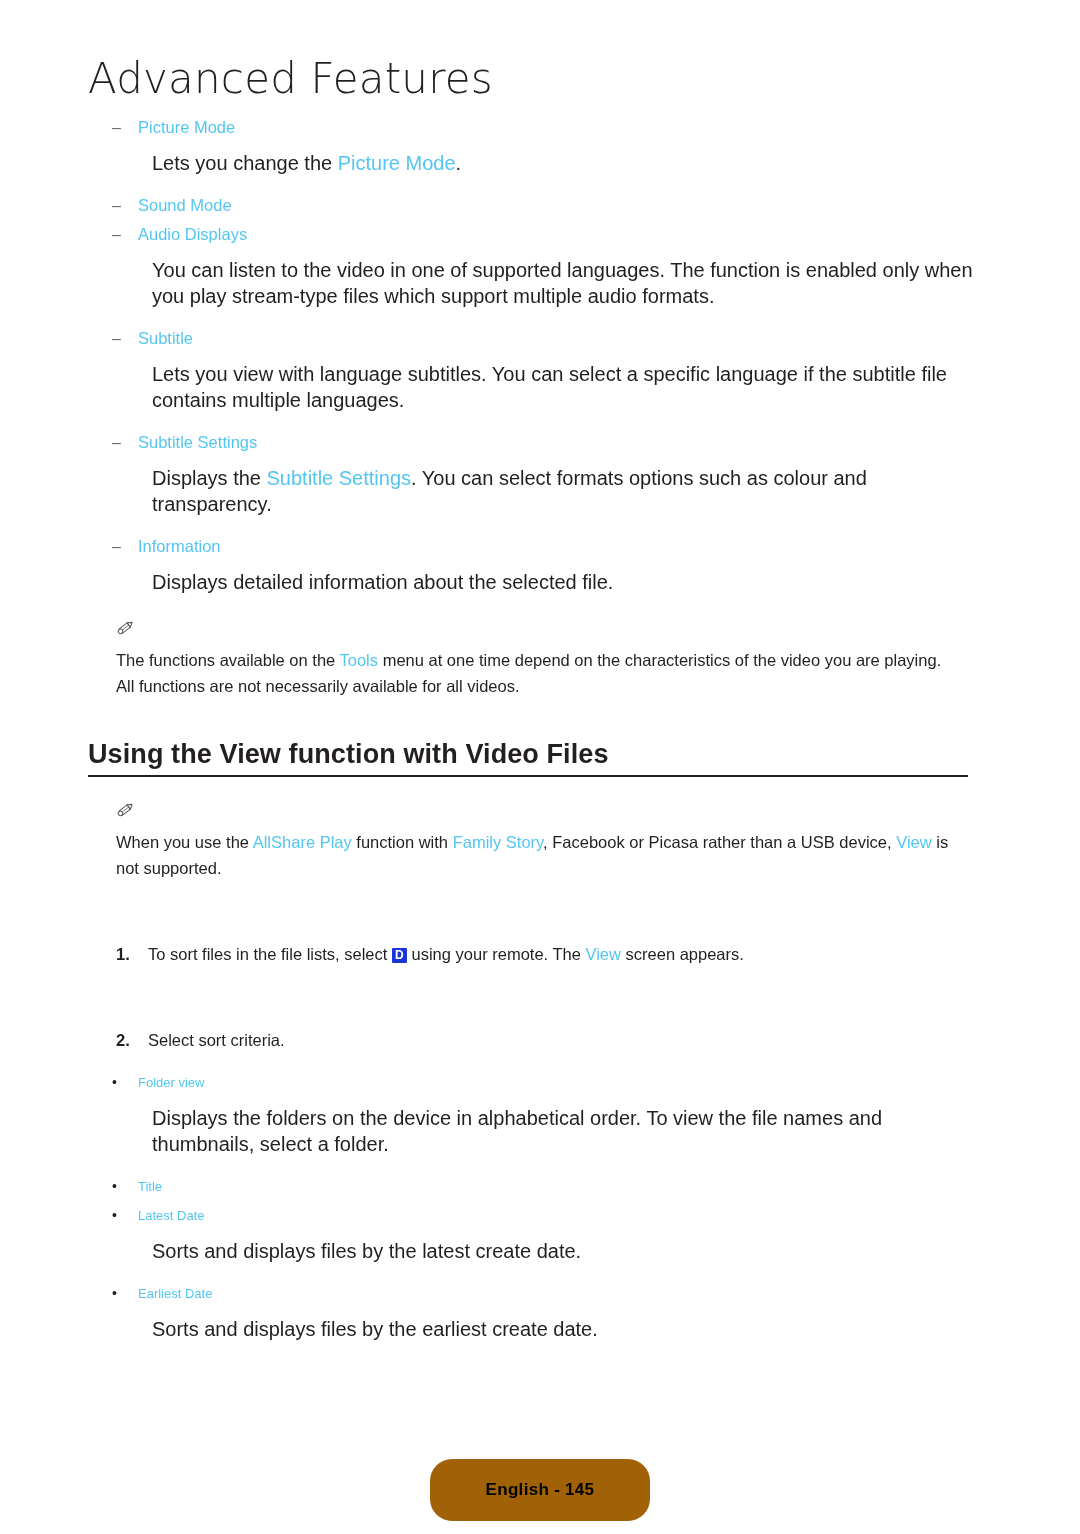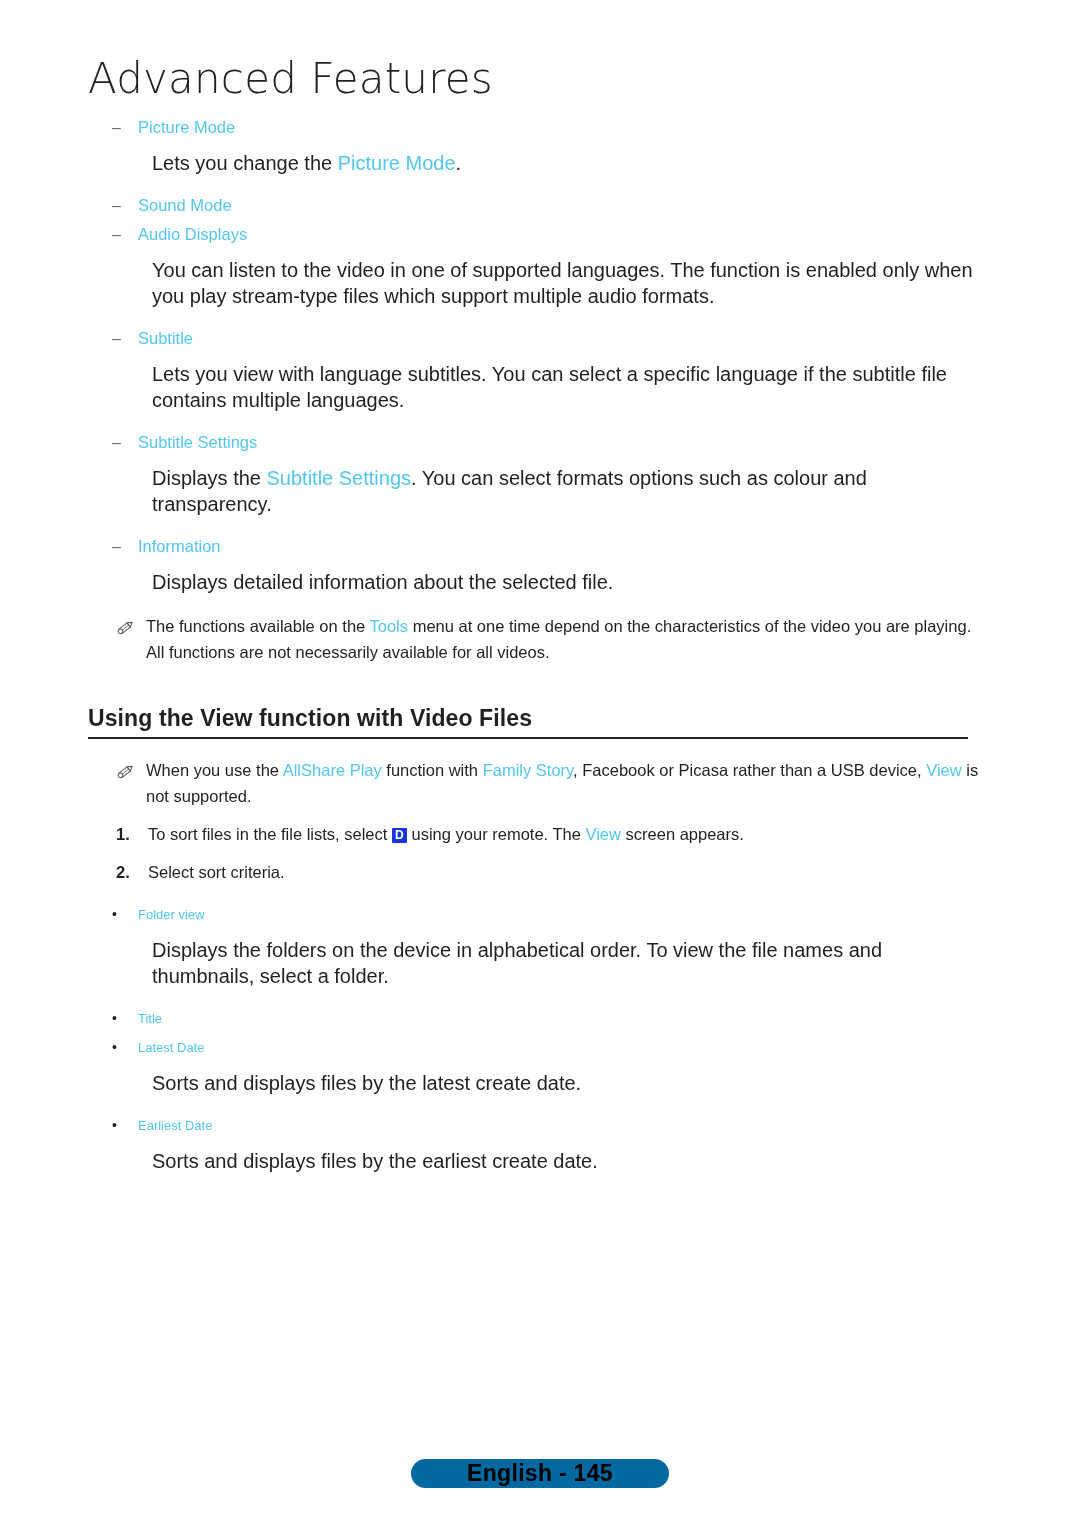--- a/index.html
+++ b/index.html
@@ -99,39 +99,40 @@
   .body-para.tight { margin-bottom: 12px; }
 
   .cy { color: #53c6f0; }
 
   
   .note-row {
     display: flex;
     align-items: flex-start;
     padding-left: 28px;
     margin: 18px 0 8px 0;
+    flex-direction: column;
   }
   .note-icon {
     flex: 0 0 30px;
     width: 30px;
     padding-top: 4px;
     line-height: 0;
   }
   .note-text {
     font-size: 16.5px;
     line-height: 26px;
     color: #231f20;
     max-width: 845px;
   }
 
   
   .section-heading {
     margin: 40px 0 12px 0;
     padding: 0 0 5px 0;
-    font-size: 23px;
+    font-size: 27px;
     font-weight: bold;
     color: #231f20;
     border-bottom: 2px solid #231f20;
     display: block;
     width: 880px;
     letter-spacing: 0.1px;
   }
 
   
   .step-row {
@@ -145,20 +146,21 @@
     width: 32px;
     font-size: 16.5px;
     font-weight: bold;
     line-height: 26px;
     color: #231f20;
   }
   .step-text {
     font-size: 16.5px;
     line-height: 26px;
     color: #231f20;
+    margin-top: 48px;
   }
 
   
   .key-badge {
     display: inline-block;
     background: #1b36d8;
     color: #ffffff;
     font-size: 12px;
     font-weight: bold;
     line-height: 15px;
@@ -175,26 +177,26 @@
   
   .footer {
     position: absolute;
     left: 0;
     top: 1459px;
     width: 1080px;
     display: flex;
     justify-content: center;
   }
   .footer-badge {
-    background: #0369a1;
+    background: #a16207;
     color: #000000;
-    font-size: 23px;
+    font-size: 17px;
     font-weight: bold;
     border-radius: 22px;
-    padding: 1px 56px;
+    padding: 21px 56px;
     letter-spacing: 0.3px;
   }
 </style>
 </head>
 <body>
 
 <div class="page">
 
   <div class="chapter-title">Advanced Features</div>
 

